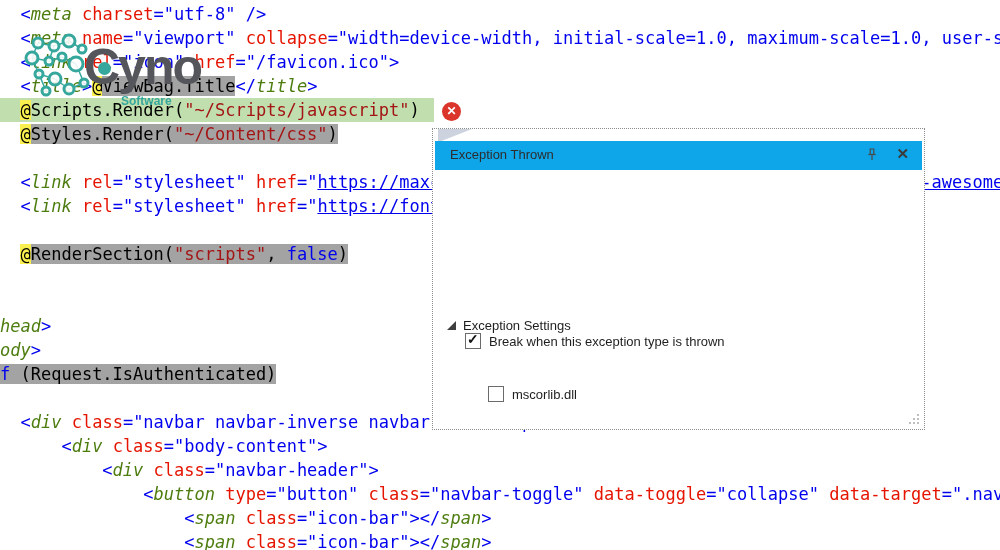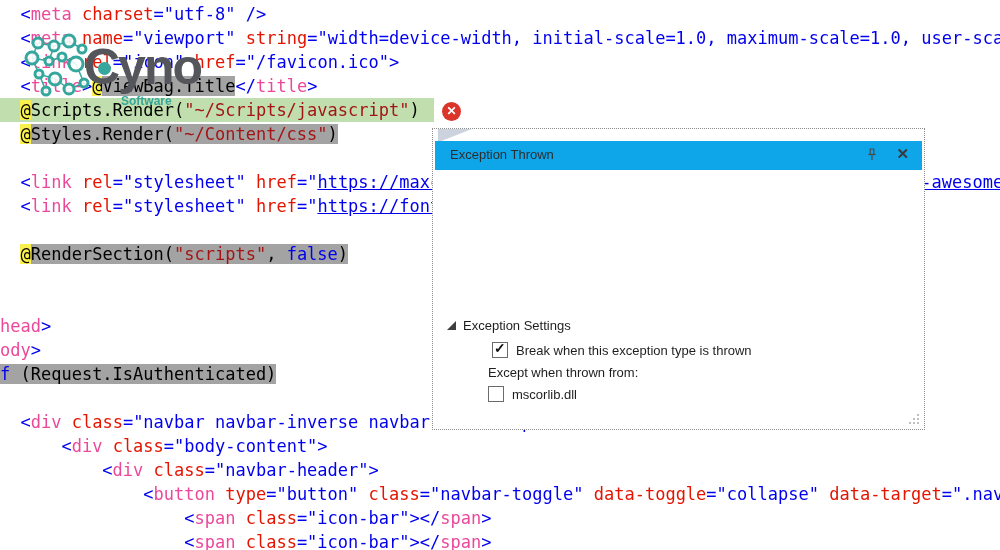--- a/index.html
+++ b/index.html
@@ -6,21 +6,21 @@
   body{width:1000px;height:550px;position:relative;overflow:hidden;background:#ffffff;
        font-family:"Liberation Sans", sans-serif;}
 
   
   .code{position:absolute;left:0;top:2px;width:1100px;
         font-family:"DejaVu Sans Mono", monospace;font-size:17px;line-height:24px;
         color:#000;}
   .cl{height:24px;white-space:pre;}
   .p{color:#000000;}
   .d{color:#0000ee;}
-  .t{color:#ec4899;}
+  .t{color:#4d7c0f;font-style:italic;}
   .a{color:#e51400;}
   .v{color:#0000ee;}
   .u{color:#0000ee;text-decoration:underline;}
   .at{background:#f9ef4e;color:#000000;}
   .r{background:#a3a3a3;color:#000000;}
   .s{color:#a31515;}
   .k{color:#0000ee;}
   .green{background:#c1dfae;display:inline-block;padding-right:14px;height:24px;}
 
   
@@ -50,37 +50,37 @@
   .msg b{color:#000;}
   .lrow{position:absolute;color:#0e70c0;}
   .lrow a{color:#0e70c0;text-decoration:none;}
   .sep{color:#9ab0c4;padding:0 6px;}
   .links1{left:16px;top:163px;}
   .links2{left:31px;top:280px;}
   .sethdr{position:absolute;left:14px;top:189px;color:#1e1e1e;}
   .tri{display:inline-block;width:9px;height:9px;background:#3f3f3f;margin-right:7px;
        clip-path:polygon(100% 0,100% 100%,0 100%);}
   .cbrow{position:absolute;display:flex;align-items:center;}
-  .cb1{left:32px;top:213px;margin-left:27px;}
+  .cb1{left:32px;top:204px;}
   .excpt{position:absolute;left:55px;top:236px;color:#1e1e1e;}
   .cb2{left:55px;top:257px;}
   .cbox{width:14px;height:14px;border:1px solid #6b6b6b;background:#fff;margin-right:8px;
         position:relative;flex:0 0 auto;}
   .cbox.checked::after{content:"✓";position:absolute;left:1px;top:-3px;font-size:14px;
         font-weight:bold;color:#111;}
   .grip{position:absolute;right:3px;bottom:3px;width:12px;height:12px;}
   .grip::before{content:"";position:absolute;left:8px;top:0;width:2px;height:2px;background:#bfbfbf;
         box-shadow:-4px 4px #bfbfbf,0 4px #bfbfbf,-8px 8px #bfbfbf,-4px 8px #bfbfbf,0 8px #bfbfbf;}
 </style>
 </head>
 <body>
 
 <div class="code" id="code">
     <div class="cl"><span class="p">  </span><span class="d">&lt;</span><span class="t">meta</span><span class="p"> </span><span class="a">charset</span><span class="v">="utf-8"</span><span class="p"> </span><span class="d">/&gt;</span></div>
-    <div class="cl"><span class="p">  </span><span class="d">&lt;</span><span class="t">meta</span><span class="p"> </span><span class="a">name</span><span class="v">="viewport"</span><span class="p"> </span><span class="a">string</span><span class="v">="width=device-width, initial-scale=1.0, maximum-scale=1.0, user-scalable=no"</span></div>
+    <div class="cl"><span class="p">  </span><span class="d">&lt;</span><span class="t">meta</span><span class="p"> </span><span class="a">name</span><span class="v">="viewport"</span><span class="p"> </span><span class="a">collapse</span><span class="v">="width=device-width, initial-scale=1.0, maximum-scale=1.0, user-scalable=no"</span></div>
     <div class="cl"><span class="p">  </span><span class="d">&lt;</span><span class="t">link</span><span class="p"> </span><span class="a">rel</span><span class="v">="icon"</span><span class="p"> </span><span class="a">href</span><span class="v">="/favicon.ico"</span><span class="d">&gt;</span></div>
     <div class="cl"><span class="p">  </span><span class="d">&lt;</span><span class="t">title</span><span class="d">&gt;</span><span class="at">@</span><span class="r">ViewBag.Title</span><span class="d">&lt;/</span><span class="t">title</span><span class="d">&gt;</span></div>
     <div class="cl"><span class="green"><span class="p">  </span><span class="at">@</span><span class="p">Scripts.Render(</span><span class="s">"~/Scripts/javascript"</span><span class="p">)</span></span></div>
     <div class="cl"><span class="p">  </span><span class="at">@</span><span class="r">Styles.Render(</span><span class="r s">"~/Content/css"</span><span class="r">)</span></div>
     <div class="cl"></div>
     <div class="cl"><span class="p">  </span><span class="d">&lt;</span><span class="t">link</span><span class="p"> </span><span class="a">rel</span><span class="v">="stylesheet"</span><span class="p"> </span><span class="a">href</span><span class="v">="</span><span class="u">https://maxcdn.bootstrapcdn.com/font-awesome/4.7.0/css/font-awesome.min.css</span></div>
     <div class="cl"><span class="p">  </span><span class="d">&lt;</span><span class="t">link</span><span class="p"> </span><span class="a">rel</span><span class="v">="stylesheet"</span><span class="p"> </span><span class="a">href</span><span class="v">="</span><span class="u">https://fonts.googleapis.com/css?family=Open+Sans</span><span class="v">"</span><span class="d">&gt;</span></div>
     <div class="cl"></div>
     <div class="cl"><span class="p">  </span><span class="at">@</span><span class="r">RenderSection(</span><span class="r s">"scripts"</span><span class="r">, </span><span class="r k">false</span><span class="r">)</span></div>
     <div class="cl"></div>
@@ -156,21 +156,20 @@
 
   <div class="sethdr">
     <span class="tri"></span><span>Exception Settings</span>
   </div>
 
   <div class="cbrow cb1">
     <span class="cbox checked" id="cb-break"></span>
     <span>Break when this exception type is thrown</span>
   </div>
 
-  <div class="excpt">Except when thrown from:</div>
 
   <div class="cbrow cb2">
     <span class="cbox" id="cb-module"></span>
     <span>mscorlib.dll</span>
   </div>
 
 
   <div class="grip"></div>
 </div>
 

